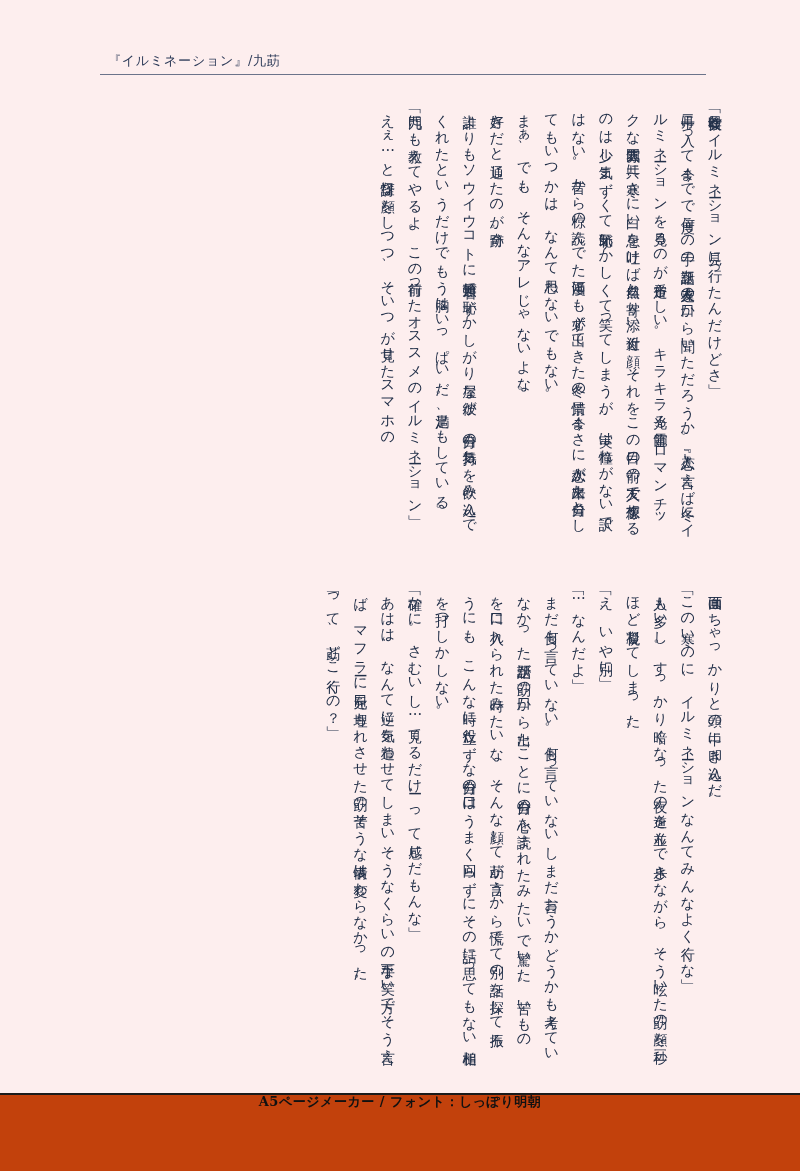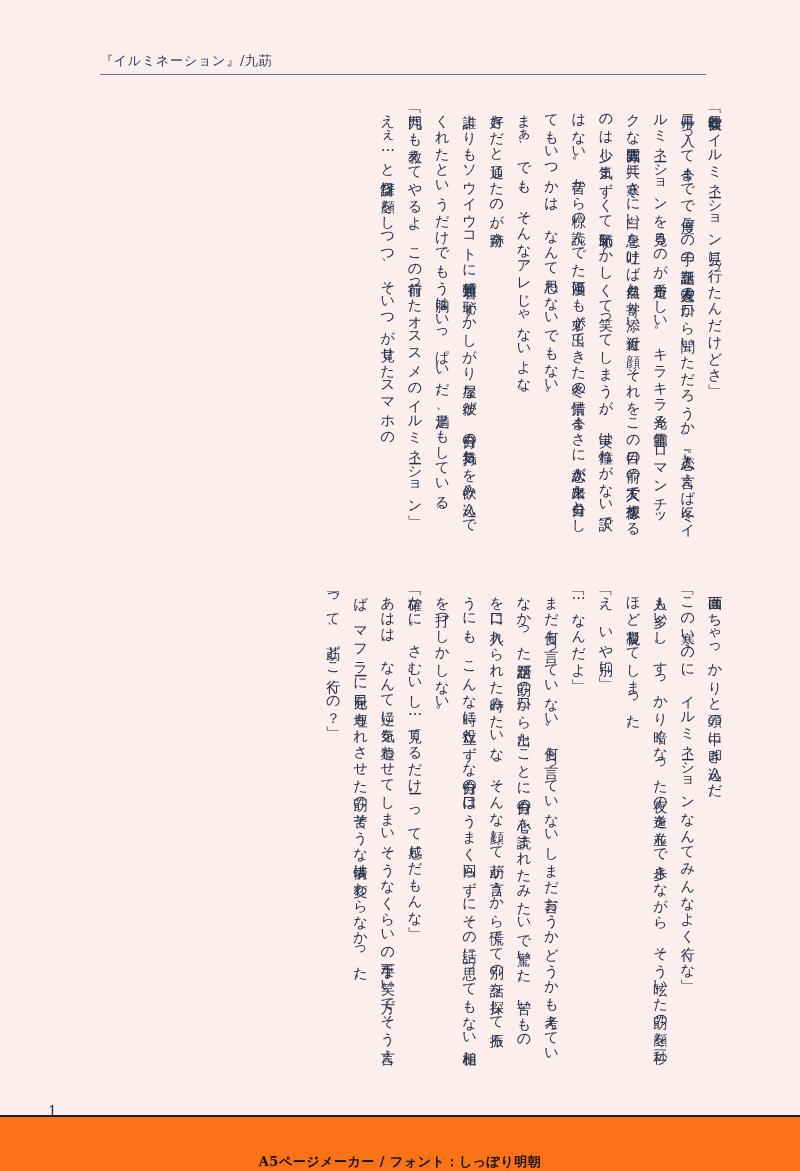--- a/index.html
+++ b/index.html
@@ -23,21 +23,21 @@
   .page-inner {
     position: absolute;
     left: 52px;
     top: 40px;
     right: 52px;
     bottom: 90px;
   }
   .header {
     position: absolute;
     top: 12px;
-    left: 48px;
+    left: 56px;
     font-size: 13px;
     color: #2c3a58;
     letter-spacing: 0.06em;
     font-family: "DejaVu Serif", serif;
   }
   .header-rule {
     position: absolute;
     top: 34px;
     left: 48px;
     right: 42px;
@@ -83,24 +83,24 @@
     bottom: 52px;
     font-size: 14px;
     color: #22304a;
     font-family: "DejaVu Serif", serif;
   }
   .footer {
     position: absolute;
     left: 0;
     right: 0;
     bottom: 0;
-    height: 56px;
-    background: #f97316;
+    height: 78px;
+    background: #c2410c;
     display: flex;
-    align-items: flex-end;
+    align-items: flex-start;
     justify-content: center;
   }
   .footer-rule {
     position: absolute;
     left: 0;
     right: 0;
     top: 0;
     height: 2px;
     background: #1b1b1b;
   }

